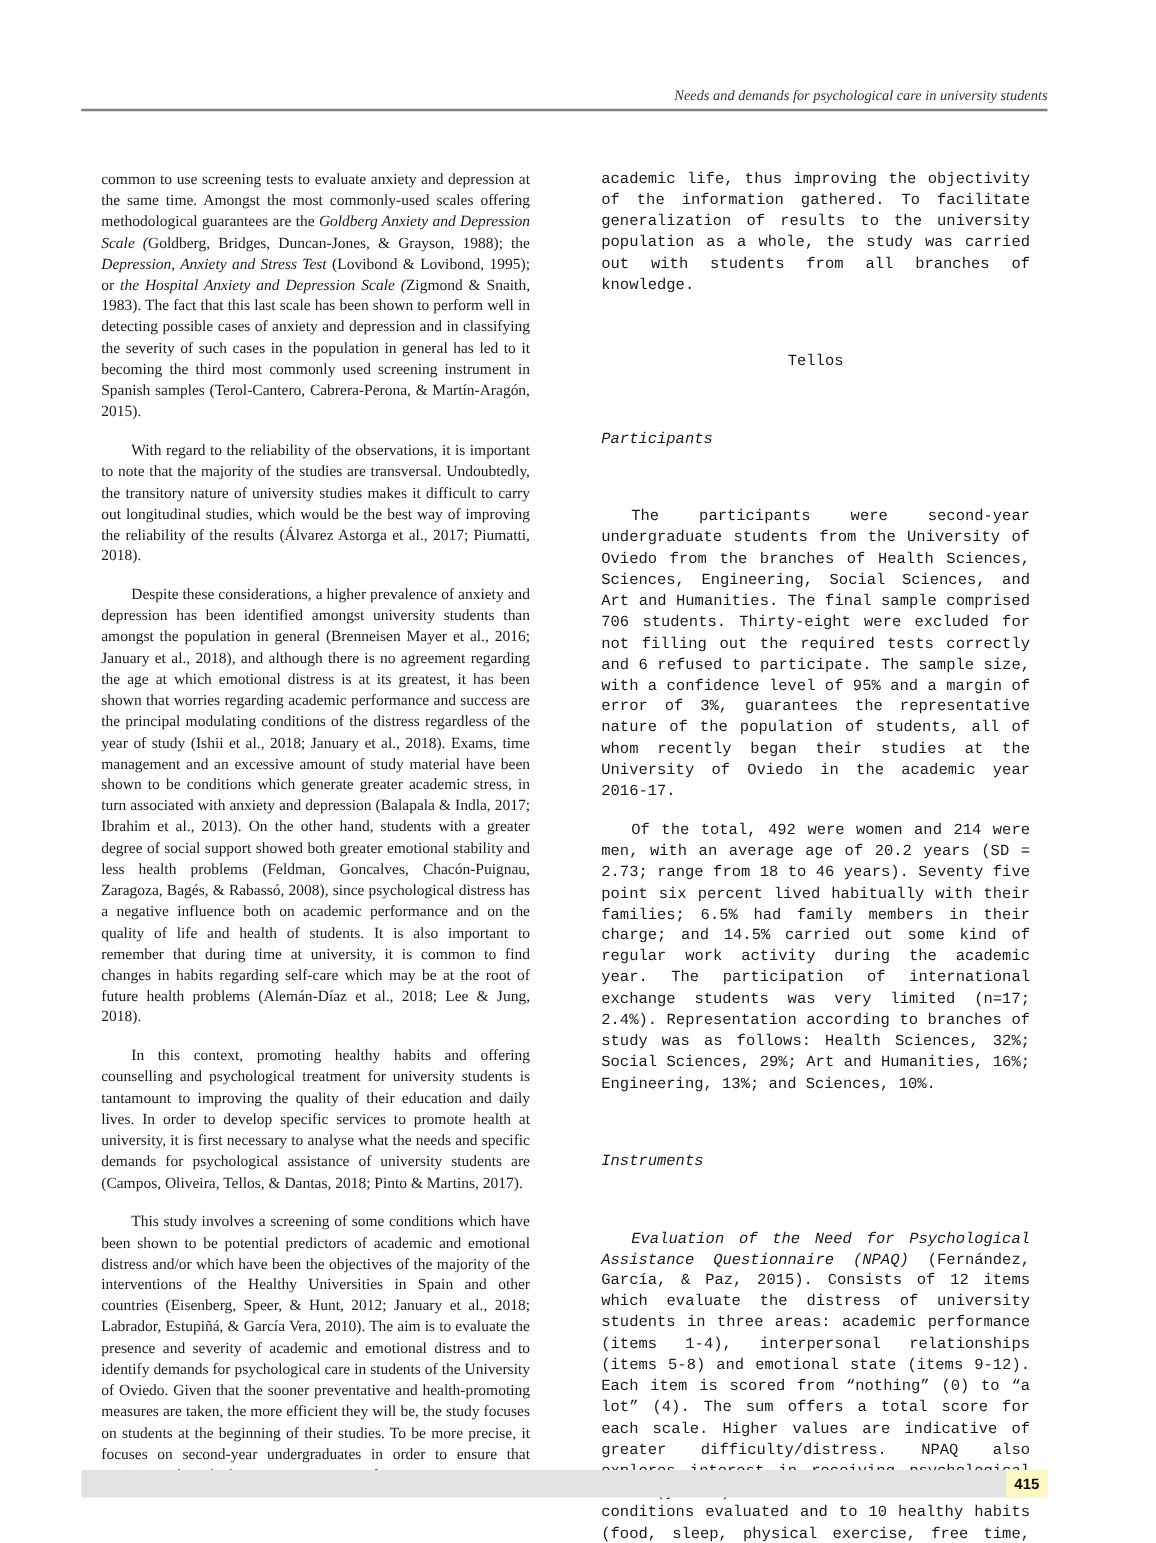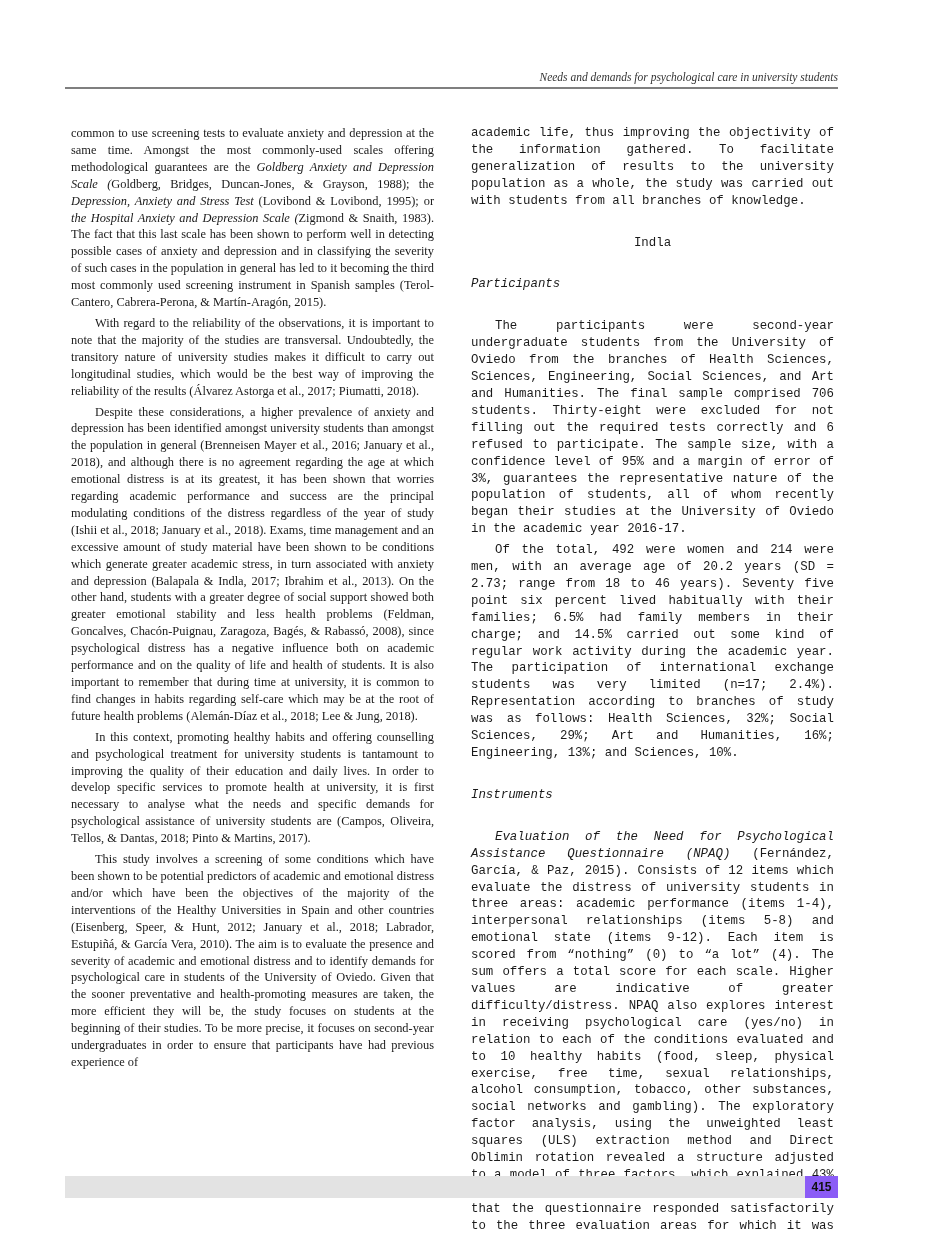--- a/index.html
+++ b/index.html
@@ -12,32 +12,32 @@
   .head-rule {
     position: absolute; left: 65px; top: 87px; width: 773px; height: 2px; background: #7f7f7f;
   }
   .col {
     position: absolute; top: 121px; width: 371px;
     font-family: "Liberation Serif", serif; font-size: 12.4px; line-height: 16.9px;
     color: #1a1a1a; text-align: justify;
   }
   .col.left { left: 67px; }
   .col.right { left: 467px; font-family: Liberation Mono, monospace; }
-  .col p { margin: 4px; }
+  .col p { margin: 14px; }
   .col p.indent { text-indent: 24px; }
   .section-title { text-align: center; margin: 0; }
   .subhead { font-style: italic; margin: 0; }
   .gap-sm { height: 17px; }
   .gap-md { height: 17px; }
   i { font-style: italic; }
   .footer-bar {
     position: absolute; left: 65px; top: 1176px; width: 773px; height: 22px; background: #e3e3e3;
   }
   .page-num {
-    position: absolute; right: 0; top: 0; width: 33px; height: 22px; background: #8b5cf6;
+    position: absolute; right: 0; top: 0; width: 33px; height: 22px; background: #fef9c3;
     font-family: "Liberation Sans", sans-serif; font-weight: bold; font-size: 12px;
     color: #111; text-align: center; line-height: 22px;
   }
 </style>
 </head>
 <body>
 
 <div class="running-head">Needs and demands for psychological care in university students</div>
 <div class="head-rule"></div>
 
@@ -45,21 +45,21 @@
   <p><span>common to use screening tests to evaluate anxiety and depression at the same time. Amongst the most commonly-used scales offering methodological guarantees are the </span><i>Goldberg Anxiety and Depression Scale (</i><span>Goldberg, Bridges, Duncan-Jones, &amp; Grayson, 1988); the </span><i>Depression, Anxiety and Stress Test</i><span> (Lovibond &amp; Lovibond, 1995); or </span><i>the Hospital Anxiety and Depression Scale (</i><span>Zigmond &amp; Snaith, 1983). The fact that this last scale has been shown to perform well in detecting possible cases of anxiety and depression and in classifying the severity of such cases in the population in general has led to it becoming the third most commonly used screening instrument in Spanish samples (Terol-Cantero, Cabrera-Perona, &amp; Martín-Aragón, 2015).</span></p>
   <p class="indent">With regard to the reliability of the observations, it is important to note that the majority of the studies are transversal. Undoubtedly, the transitory nature of university studies makes it difficult to carry out longitudinal studies, which would be the best way of improving the reliability of the results (Álvarez Astorga et al., 2017; Piumatti, 2018).</p>
   <p class="indent">Despite these considerations, a higher prevalence of anxiety and depression has been identified amongst university students than amongst the population in general (Brenneisen Mayer et al., 2016; January et al., 2018), and although there is no agreement regarding the age at which emotional distress is at its greatest, it has been shown that worries regarding academic performance and success are the principal modulating conditions of the distress regardless of the year of study (Ishii et al., 2018; January et al., 2018). Exams, time management and an excessive amount of study material have been shown to be conditions which generate greater academic stress, in turn associated with anxiety and depression (Balapala &amp; Indla, 2017; Ibrahim et al., 2013). On the other hand, students with a greater degree of social support showed both greater emotional stability and less health problems (Feldman, Goncalves, Chacón-Puignau, Zaragoza, Bagés, &amp; Rabassó, 2008), since psychological distress has a negative influence both on academic performance and on the quality of life and health of students. It is also important to remember that during time at university, it is common to find changes in habits regarding self-care which may be at the root of future health problems (Alemán-Díaz et al., 2018; Lee &amp; Jung, 2018).</p>
   <p class="indent">In this context, promoting healthy habits and offering counselling and psychological treatment for university students is tantamount to improving the quality of their education and daily lives. In order to develop specific services to promote health at university, it is first necessary to analyse what the needs and specific demands for psychological assistance of university students are (Campos, Oliveira, Tellos, &amp; Dantas, 2018; Pinto &amp; Martins, 2017).</p>
   <p class="indent">This study involves a screening of some conditions which have been shown to be potential predictors of academic and emotional distress and/or which have been the objectives of the majority of the interventions of the Healthy Universities in Spain and other countries (Eisenberg, Speer, &amp; Hunt, 2012; January et al., 2018; Labrador, Estupiñá, &amp; García Vera, 2010). The aim is to evaluate the presence and severity of academic and emotional distress and to identify demands for psychological care in students of the University of Oviedo. Given that the sooner preventative and health-promoting measures are taken, the more efficient they will be, the study focuses on students at the beginning of their studies. To be more precise, it focuses on second-year undergraduates in order to ensure that participants have had previous experience of</p>
 </div>
 
 <div class="col right">
   <p>academic life, thus improving the objectivity of the information gathered. To facilitate generalization of results to the university population as a whole, the study was carried out with students from all branches of knowledge.</p>
   <div class="gap-sm"></div>
-  <p class="section-title">Indla</p>
+  <p class="section-title">Tellos</p>
   <div class="gap-sm"></div>
   <p class="subhead">Participants</p>
   <div class="gap-md"></div>
   <p class="indent">The participants were second-year undergraduate students from the University of Oviedo from the branches of Health Sciences, Sciences, Engineering, Social Sciences, and Art and Humanities. The final sample comprised 706 students. Thirty-eight were excluded for not filling out the required tests correctly and 6 refused to participate. The sample size, with a confidence level of 95% and a margin of error of 3%, guarantees the representative nature of the population of students, all of whom recently began their studies at the University of Oviedo in the academic year 2016-17.</p>
   <p class="indent">Of the total, 492 were women and 214 were men, with an average age of 20.2 years (SD = 2.73; range from 18 to 46 years). Seventy five point six percent lived habitually with their families; 6.5% had family members in their charge; and 14.5% carried out some kind of regular work activity during the academic year. The participation of international exchange students was very limited (n=17; 2.4%). Representation according to branches of study was as follows: Health Sciences, 32%; Social Sciences, 29%; Art and Humanities, 16%; Engineering, 13%; and Sciences, 10%.</p>
   <div class="gap-sm"></div>
   <p class="subhead">Instruments</p>
   <div class="gap-md"></div>
   <p class="indent"><i>Evaluation of the Need for Psychological Assistance Questionnaire (NPAQ)</i><span> (Fernández, García, &amp; Paz, 2015). Consists of 12 items which evaluate the distress of university students in three areas: academic performance (items 1-4), interpersonal relationships (items 5-8) and emotional state (items 9-12). Each item is scored from “nothing” (0) to “a lot” (4). The sum offers a total score for each scale. Higher values are indicative of greater difficulty/distress. NPAQ also explores interest in receiving psychological care (yes/no) in relation to each of the conditions evaluated and to 10 healthy habits (food, sleep, physical exercise, free time, sexual relationships, alcohol consumption, tobacco, other substances, social networks and gambling). The exploratory factor analysis, using the unweighted least squares (ULS) extraction method and Direct Oblimin rotation revealed a structure adjusted to a model of three factors, which explained 43% of the total variation. This result confirmed that the questionnaire responded satisfactorily to the three evaluation areas for which it was designed. The values of internal consistency of the test were between moderate and high, with a Cronbach alfa of .83 for the total score; α=.65 for the academic achievement scale; α=.81 for the interpersonal relationships scale; and α=.70 for emotional distress. The scores in the questionnaire showed a significant correlation with several standardized measures of anxiety, depression and general distress (BSI, Derogatis &amp; Melisaratos, 1983). In the sample used, the reliabilities obtained were of α=.60 for academic performance; α=.71 for interpersonal relationships; α=.71 for emotional distress and α=.81 for the total scale.</span></p>
 </div>

